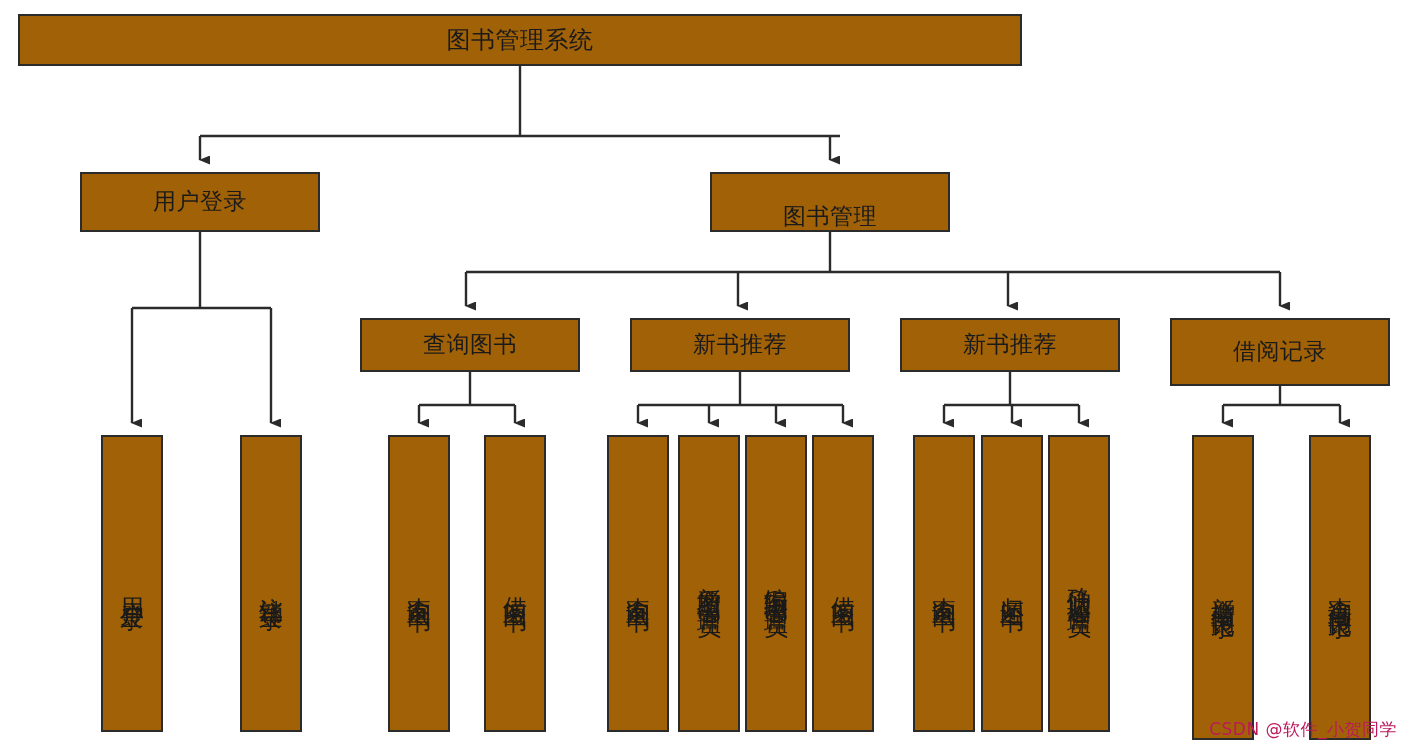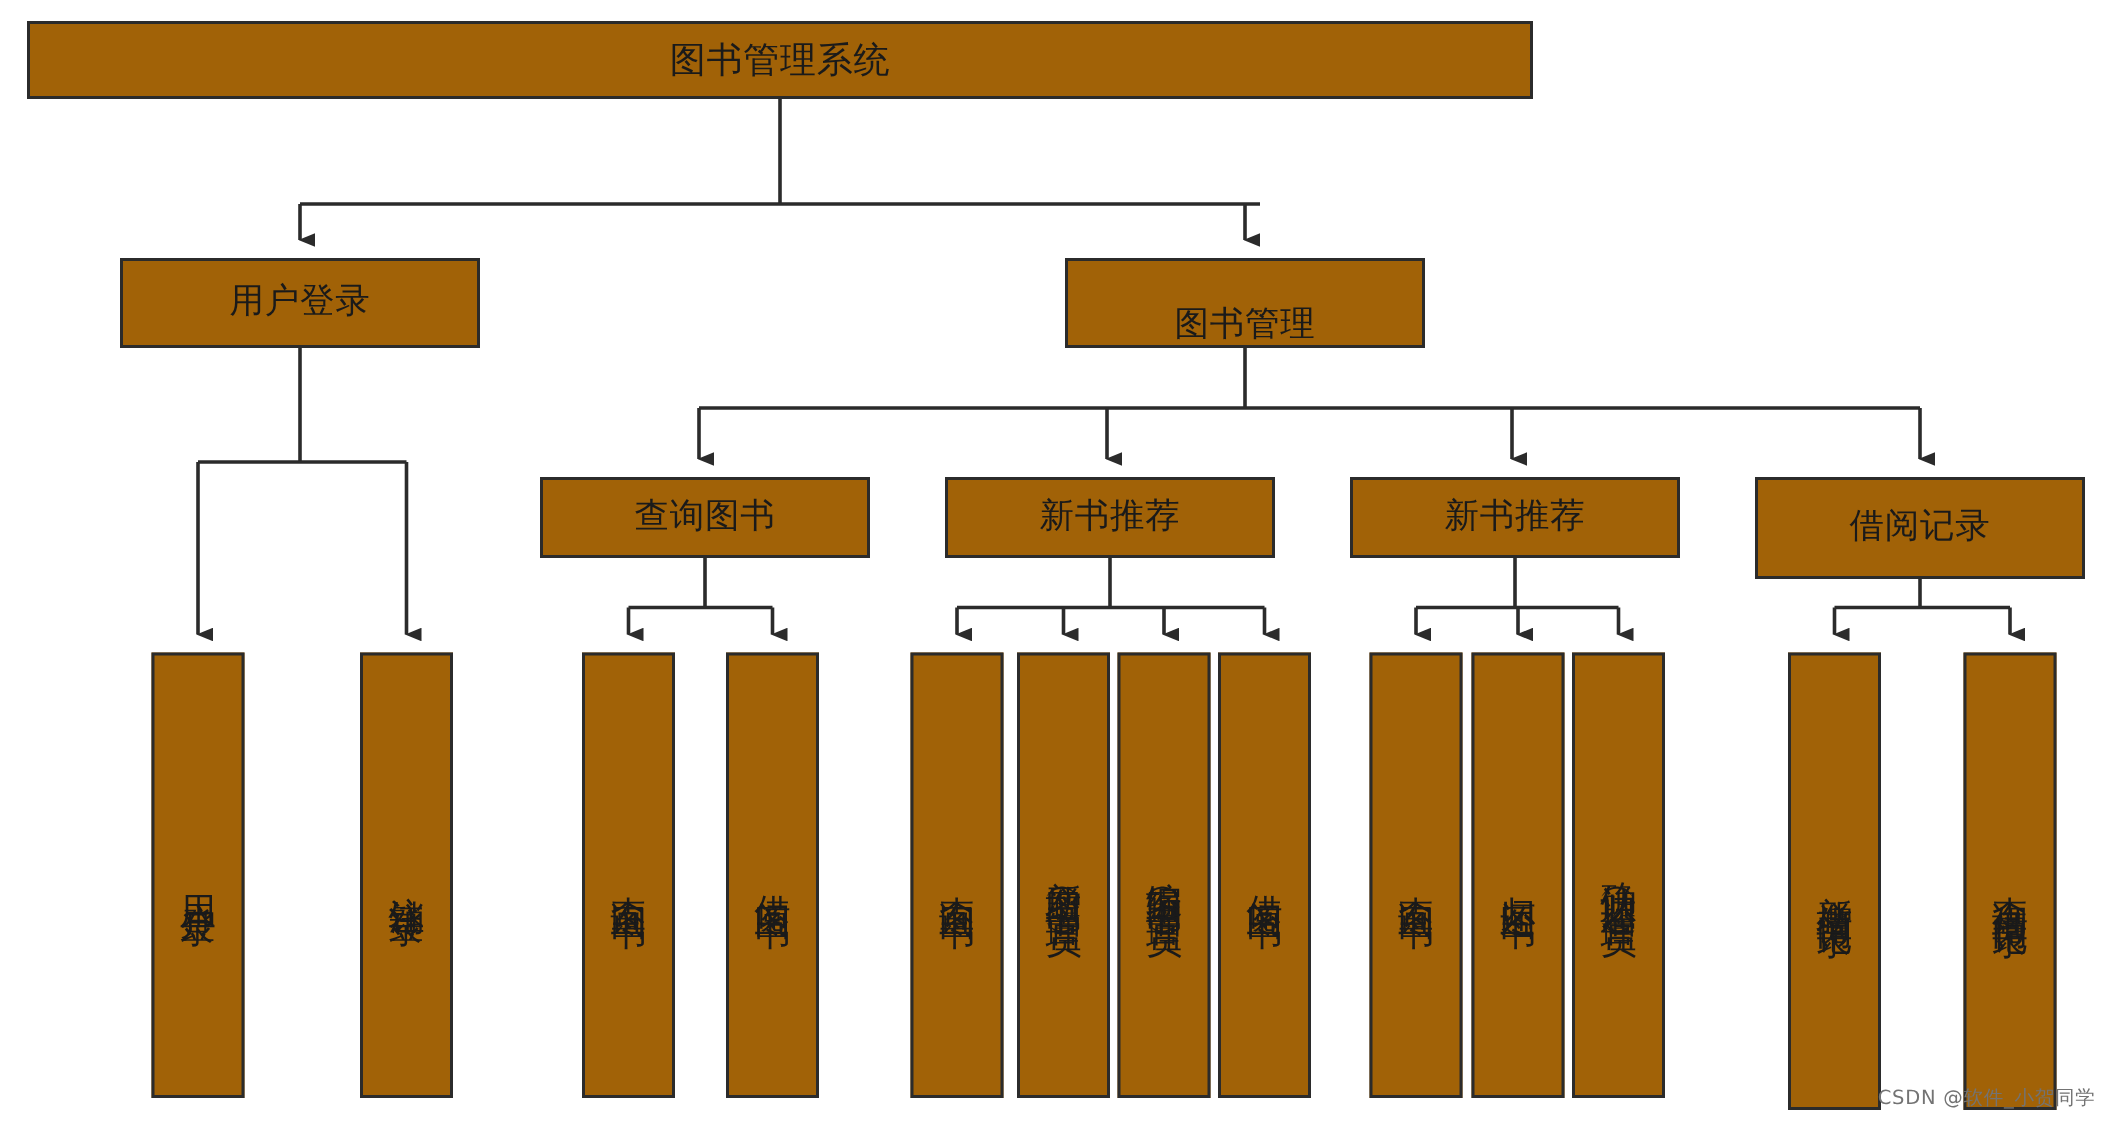--- a/index.html
+++ b/index.html
@@ -62,22 +62,22 @@
     text-orientation: upright;
     font-size: 24px;
     letter-spacing: 4px;
     line-height: 1;
     display: block;
   }
   .watermark {
     position: absolute;
     right: 8px;
     bottom: 6px;
-    font-size: 13px;
-    color: #737373;
+    font-size: 17px;
+    color: #be185d;
     letter-spacing: 0.5px;
     z-index: 5;
     white-space: nowrap;
     font-family: "DejaVu Sans", "Liberation Sans", sans-serif;
   }
 </style>
 </head>
 <body>
 
 <div id="diagram-root">

